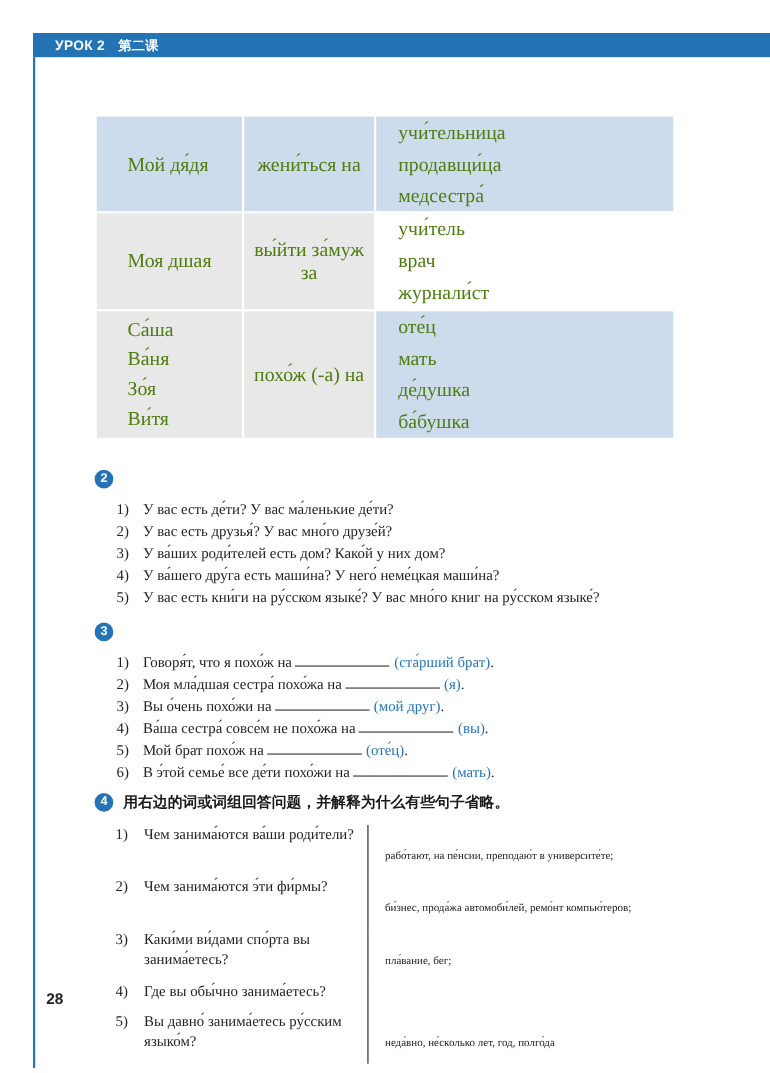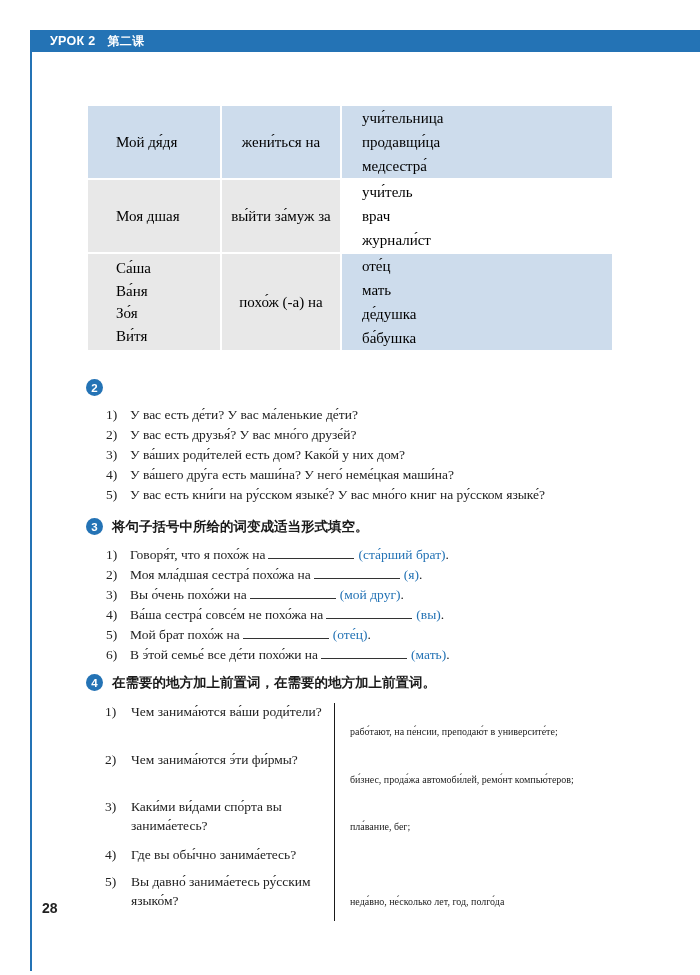--- a/index.html
+++ b/index.html
@@ -45,22 +45,22 @@
     font-family: "Liberation Sans", sans-serif;
     font-weight: bold;
     font-size: 14px;
     color: #222;
   }
   
   .content { position: absolute; left: 86px; top: 104px; width: 530px; }
   
   table.vocab { border-collapse: separate; border-spacing: 2px; width: 528px; table-layout: fixed; }
   table.vocab td {
-    font-size: 15px;
-    color: #000000;
+    font-size: 18px;
+    color: #4d7c0f;
     vertical-align: middle;
   }
   td.c1 { width: 132px; padding-left: 28px; white-space: pre-line; line-height: 1.5; }
   td.c2 { width: 118px; text-align: center; }
   td.c3 { padding-left: 20px; white-space: pre-line; line-height: 1.6; }
   tr.r1 td { height: 72px; }
   tr.r2 td { height: 70px; }
   tr.r3 td { height: 80px; }
   .bg-blue  { background: var(--table-blue, #cddcec); }
   .bg-gray  { background: var(--table-gray, #e8e8e8); }
@@ -180,21 +180,20 @@
         <div class="item">
           <span class="num">5)</span>
           <span class="txt">У вас есть кни́ги на ру́сском языке́? У вас мно́го книг на ру́сском языке́?</span>
         </div>
       </div>
     </section>
 
     <section class="exercise e3">
       <div class="ex-header">
         <span class="badge">3</span>
-        <span class="instruction">将句子括号中所给的词变成适当形式填空。</span>
       </div>
       <div class="ex-items">
         <div class="item">
           <span class="num">1)</span>
           <span class="txt"><span>Говоря́т, что я похо́ж на</span><span class="blank"></span><span class="hint">(ста́рший брат)</span><span>.</span></span>
         </div>
         <div class="item">
           <span class="num">2)</span>
           <span class="txt"><span>Моя мла́дшая сестра́ похо́жа на</span><span class="blank"></span><span class="hint">(я)</span><span>.</span></span>
         </div>
@@ -213,21 +212,21 @@
         <div class="item">
           <span class="num">6)</span>
           <span class="txt"><span>В э́той семье́ все де́ти похо́жи на</span><span class="blank"></span><span class="hint">(мать)</span><span>.</span></span>
         </div>
       </div>
     </section>
 
     <section class="exercise e4">
       <div class="ex-header">
         <span class="badge">4</span>
-        <span class="instruction">在需要的地方加上前置词，在需要的地方加上前置词。</span>
+        <span class="instruction">用右边的词或词组回答问题，并解释为什么有些句子省略。</span>
       </div>
       <div class="ex4-grid">
         <div class="ex4-row">
           <div class="ex4-q">
             <span class="num">1)</span>
             <span class="qtext">Чем занима́ются ва́ши роди́тели?</span>
           </div>
           <div class="ex4-a">рабо́тают, на пе́нсии, преподаю́т в университе́те;</div>
         </div>
         <div class="ex4-row">

